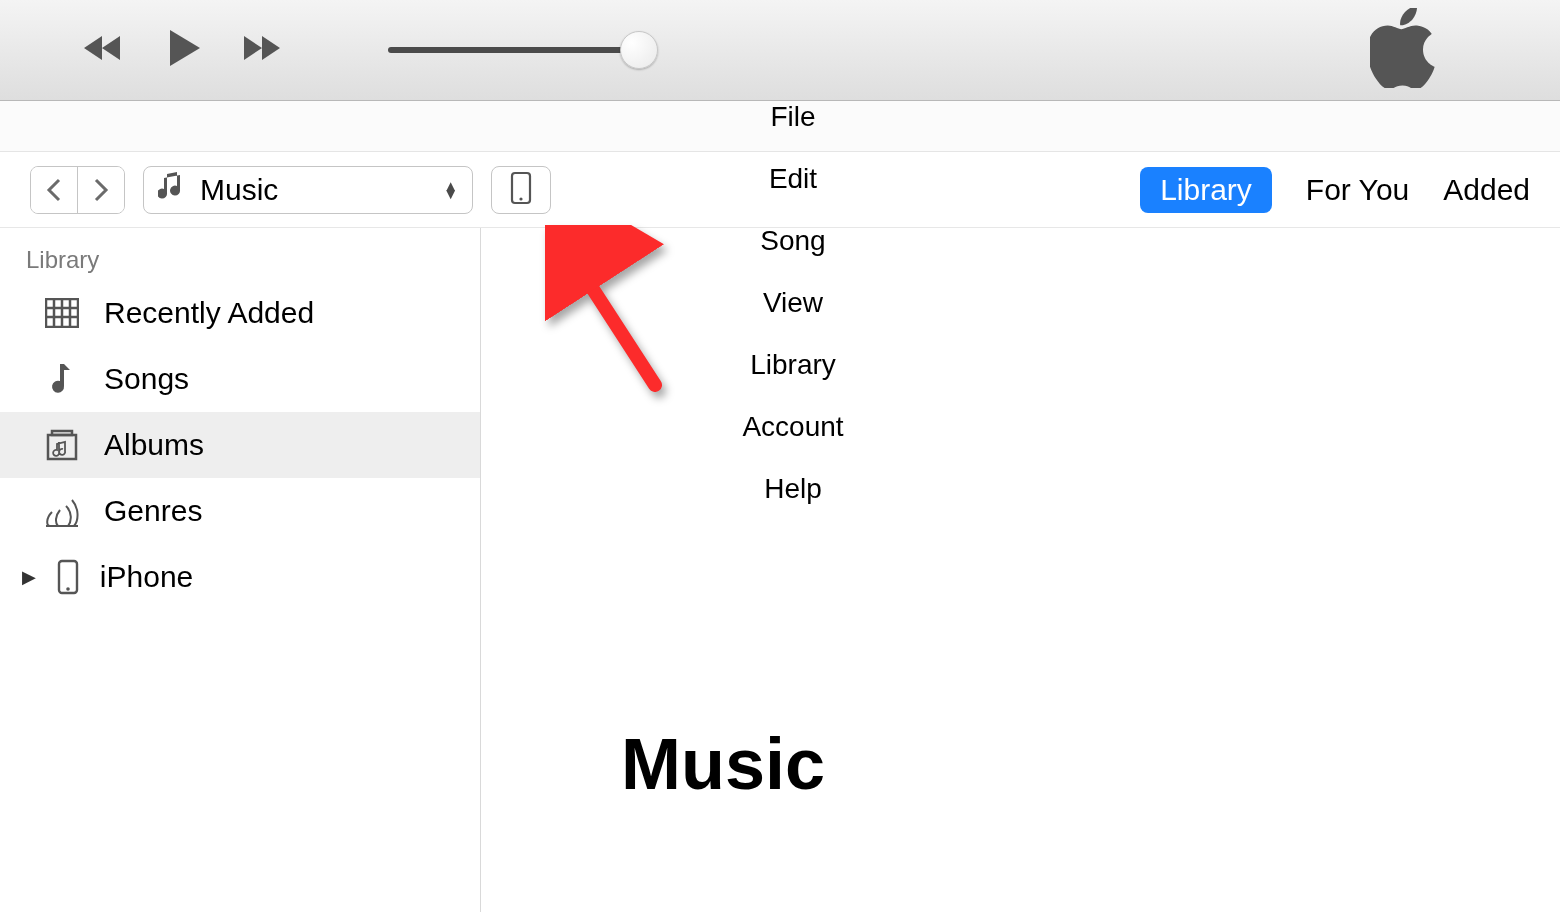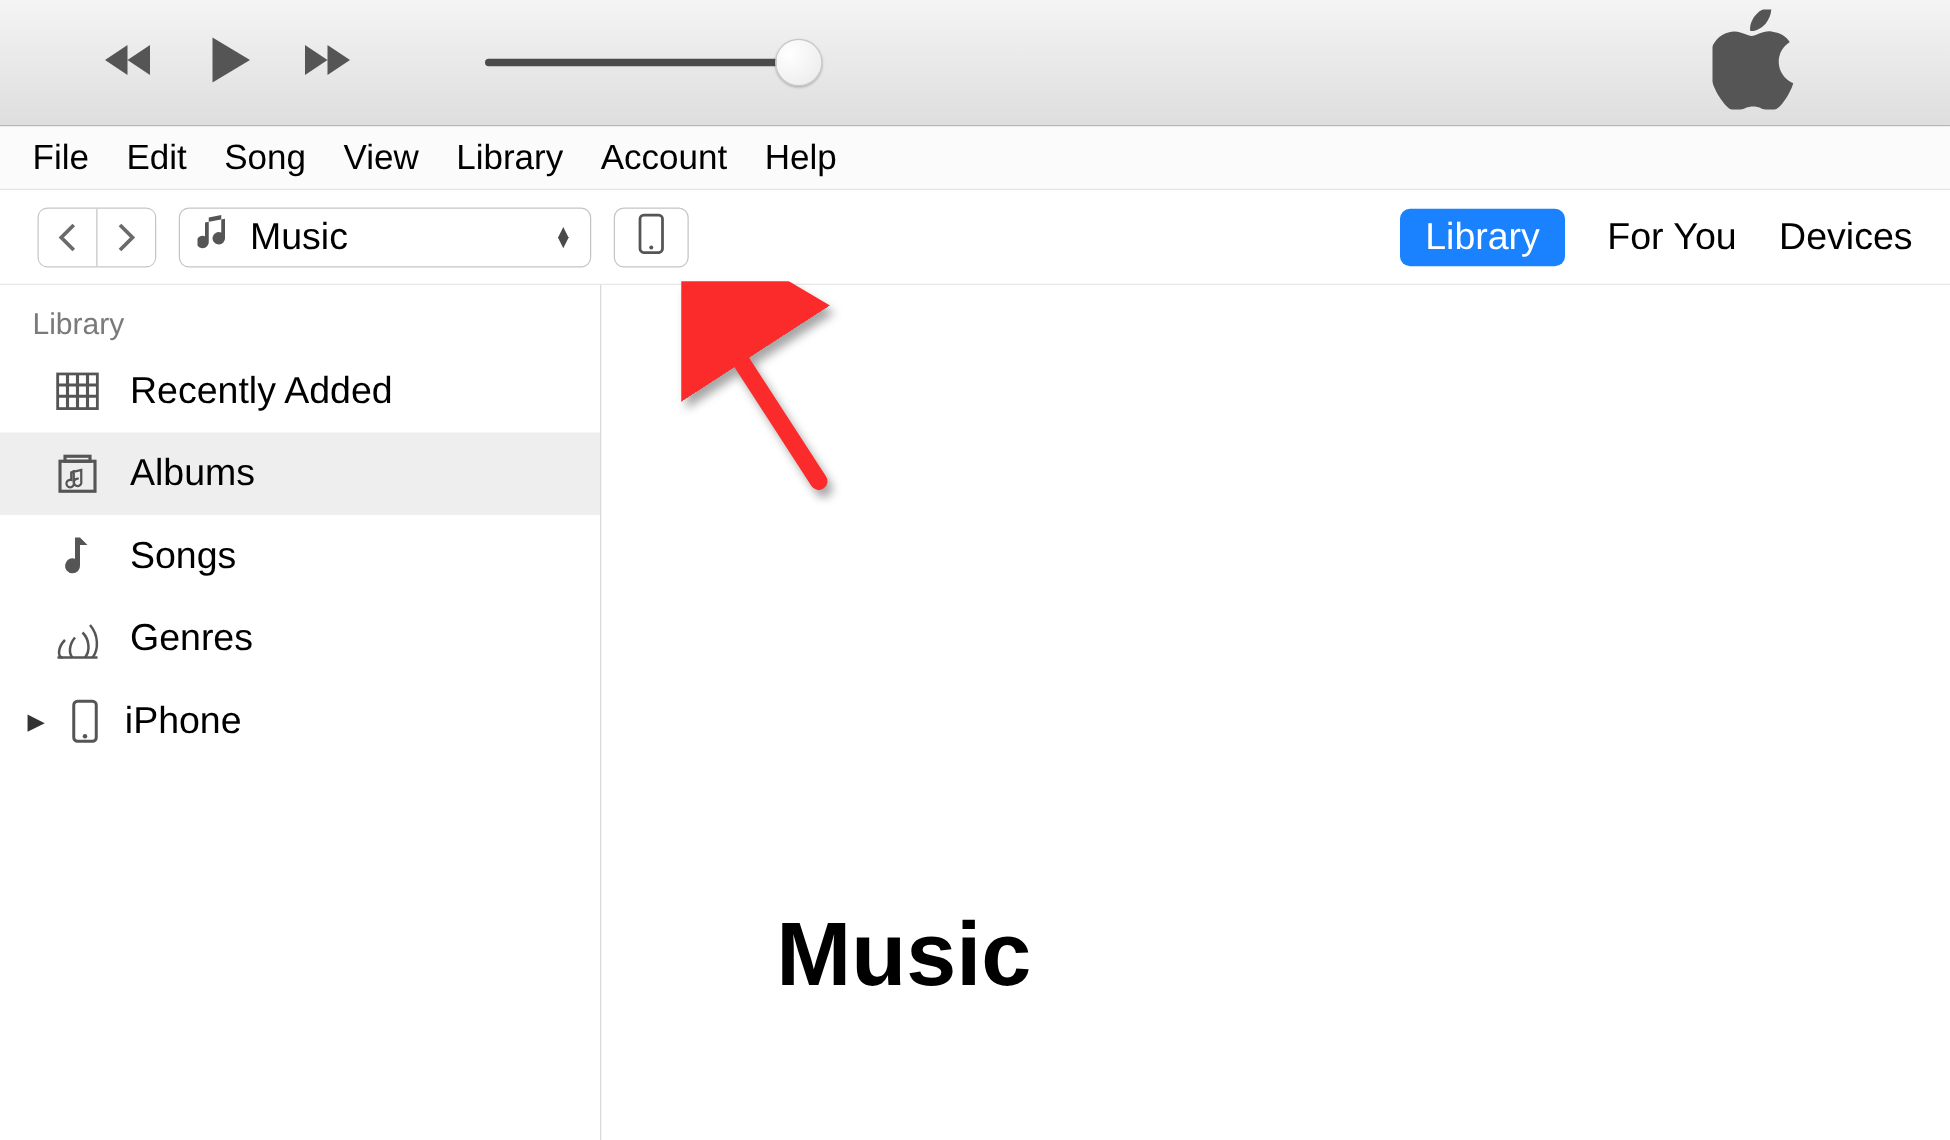--- a/index.html
+++ b/index.html
@@ -63,20 +63,21 @@
   
   .menubar {
     height: 50px;
     background: #fbfbfb;
     border-bottom: 1px solid #e5e5e5;
     display: flex;
     align-items: center;
     gap: 30px;
     padding-left: 26px;
     font-size: 28px;
+    flex-direction: column;
   }
   .menubar span { cursor: default; }
 
   
   .toolbar {
     height: 75px;
     display: flex;
     align-items: center;
     padding: 0 30px 0 30px;
     border-bottom: 1px solid #e7e7e7;
@@ -287,21 +288,21 @@
       <svg width="22" height="34" viewBox="0 0 22 34" fill="none" stroke="#555" stroke-width="2.2">
         <rect x="2" y="2" width="18" height="30" rx="3"></rect>
         <circle cx="11" cy="28" r="1.6" fill="#555" stroke="none"></circle>
       </svg>
     </span>
   </div>
 
   <div class="tabs">
     <span class="tab active">Library</span>
     <span class="tab">For You</span>
-    <span class="tab">Devices</span>
+    <span class="tab">Added</span>
   </div>
 </div>
 
 <div class="body">
 
   <div class="sidebar">
 
     <div class="side-heading">Library</div>
 
     <div class="side-item">
@@ -312,38 +313,38 @@
             <line x1="1" y1="19" x2="33" y2="19"></line>
           <line x1="9" y1="1" x2="9" y2="29"></line>
             <line x1="17" y1="1" x2="17" y2="29"></line>
             <line x1="25" y1="1" x2="25" y2="29"></line>
         </svg>
       </span>
       <span>Recently Added</span>
     </div>
 
 
+    <div class="side-item">
+      <span class="icon-slot">
+        <svg width="24" height="34" viewBox="0 0 24 34" fill="#555">
+            <path d="M14 2 v22 a6 6 0 1 1 -4 -5 V2 h4 l6 6 h-6z"></path>
+          </svg>
+      </span>
+      <span>Songs</span>
+    </div>
+
     <div class="side-item selected">
       <span class="icon-slot">
         <svg width="32" height="32" viewBox="0 0 32 32" fill="none" stroke="#555" stroke-width="2.5">
           <rect x="2" y="6" width="28" height="24"></rect>
             <rect x="6" y="2" width="20" height="4"></rect>
           <path d="M13 13 v10 a3 3 0 1 1 -2 -2 v-6 l8 -2 v9 a3 3 0 1 1 -2 -2" stroke-width="1.8"></path>
         </svg>
       </span>
       <span>Albums</span>
-    </div>
-
-    <div class="side-item">
-      <span class="icon-slot">
-        <svg width="24" height="34" viewBox="0 0 24 34" fill="#555">
-            <path d="M14 2 v22 a6 6 0 1 1 -4 -5 V2 h4 l6 6 h-6z"></path>
-          </svg>
-      </span>
-      <span>Songs</span>
     </div>
 
     <div class="side-item">
       <span class="icon-slot">
         <svg width="36" height="34" viewBox="0 0 36 34" fill="none" stroke="#555" stroke-width="2">
           <path d="M6 32 c-4 0 -4 -8 2 -14 M14 32 c-3 -3 -3 -10 2 -16 M24 32 c4 -5 4 -14 -2 -20 M30 32 c5 -6 5 -18 -2 -26"></path>
           <line x1="2" y1="32" x2="34" y2="32"></line>
         </svg>
       </span>
       <span>Genres</span>

